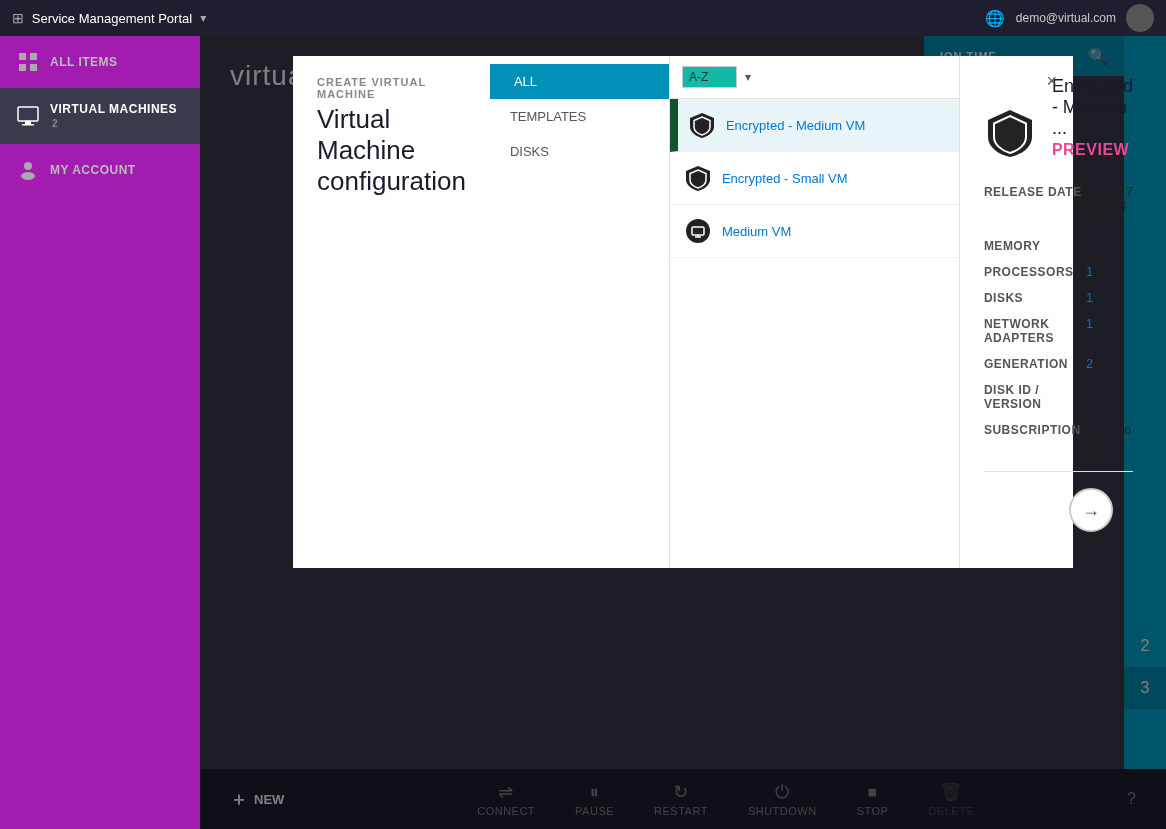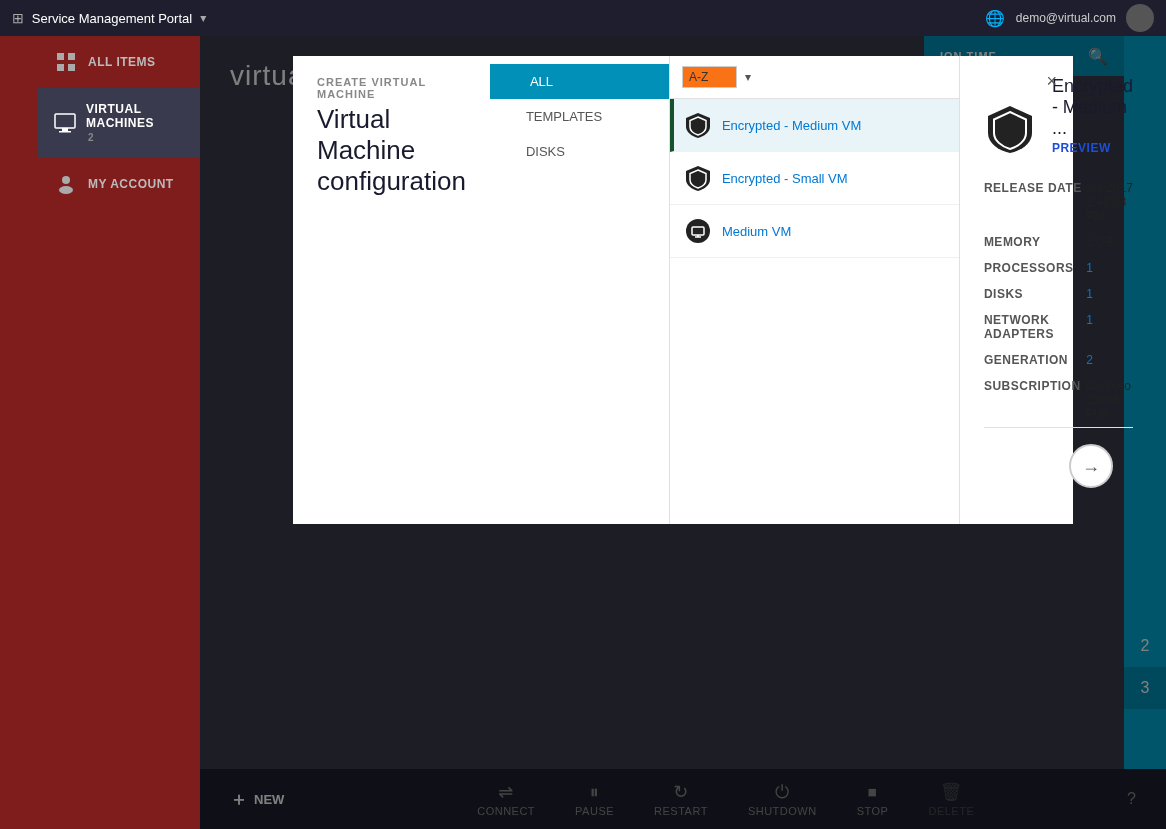--- a/index.html
+++ b/index.html
@@ -22,25 +22,24 @@
     .globe-icon { color: #aaa; font-size: 16px; }
     .user-email { color: #ccc; font-size: 12px; }
     .user-avatar { width: 28px; height: 28px; background: #555; border-radius: 50%; }
 
     
     .main-layout { display: flex; height: 793px; }
 
     
     .sidebar {
       width: 200px;
-      background: #7f1d1d;
+      background: #a21caf;
       flex-shrink: 0;
       display: flex;
       flex-direction: column;
-      padding-left: 38px;
     }
     .sidebar-item {
       display: flex;
       align-items: center;
       gap: 10px;
       padding: 14px 16px;
       color: #bbb;
       font-size: 12px;
       font-weight: 600;
       cursor: pointer;
@@ -165,21 +164,21 @@
     }
 
     
     .modal-nav {
       width: 180px;
       flex-shrink: 0;
       border-right: 1px solid #e0e0e0;
       padding: 8px 0;
     }
     .modal-nav-item {
-      padding: 10px 36px;
+      padding: 10px 20px;
       font-size: 13px;
       color: #555;
       cursor: pointer;
       display: block;
     }
     .modal-nav-item.active {
       background: #0090b8;
       color: #fff;
       border-left: 3px solid #006e8c;
     }
@@ -197,21 +196,21 @@
       border-bottom: 1px solid #e0e0e0;
       display: flex;
       align-items: center;
       gap: 8px;
     }
     .sort-select {
       font-size: 12px;
       border: 1px solid #ccc;
       padding: 3px 6px;
       color: #333;
-      background: #f97316;
+      background: #14b8a6;
       appearance: none;
       cursor: pointer;
     }
     .sort-chevron { color: #555; font-size: 12px; cursor: pointer; }
     .vm-list { flex: 1; overflow-y: auto; }
     .vm-item {
       display: flex;
       align-items: center;
       gap: 10px;
       padding: 12px 14px;
@@ -241,22 +240,22 @@
       width: 52px;
       height: 52px;
       flex-shrink: 0;
     }
     .detail-title {
       font-size: 18px;
       font-weight: 400;
       color: #1a1a2e;
     }
     .detail-preview {
-      font-size: 12px;
-      color: #1d4ed8;
+      font-size: 16px;
+      color: #ec4899;
       font-weight: 600;
       letter-spacing: 0.5px;
       margin-top: 2px;
     }
     .detail-table { width: 100%; border-collapse: collapse; }
     .detail-table tr { border: none; }
     .detail-table td {
       padding: 6px 0;
       font-size: 12px;
       vertical-align: top;
@@ -449,21 +448,21 @@
               <select class="sort-select">
                 <option>A-Z</option>
                 <option>Z-A</option>
                 <option>Newest</option>
                 <option>Oldest</option>
               </select>
               <span class="sort-chevron">▾</span>
             </div>
             <div class="vm-list">
 
-              <div class="vm-item selected" style="position:relative;border-left:4px solid #14532d;padding-left:10px;">
+              <div class="vm-item selected" style="position:relative;border-left:8px solid #14532d;padding-left:10px;">
                 <svg class="shield-svg" viewBox="0 0 28 28">
                   <path d="M14 2 L26 7 L26 16 C26 21 20 25.5 14 27 C8 25.5 2 21 2 16 L2 7 Z" fill="#222"></path>
                   <path d="M14 6 L22 9.5 L22 16 C22 19.5 18.5 22.5 14 24 C9.5 22.5 6 19.5 6 16 L6 9.5 Z" fill="none" stroke="#fff" stroke-width="1.5"></path>
                 </svg>
                 <span>Encrypted - Medium VM</span>
               </div>
 
               <div class="vm-item">
                 <svg class="shield-svg" viewBox="0 0 28 28">
                   <path d="M14 2 L26 7 L26 16 C26 21 20 25.5 14 27 C8 25.5 2 21 2 16 L2 7 Z" fill="#222"></path>
@@ -519,20 +518,24 @@
               </tr>
               <tr>
                 <td class="detail-label">NETWORK ADAPTERS</td>
                 <td class="detail-value link-blue">1</td>
               </tr>
               <tr>
                 <td class="detail-label">GENERATION</td>
                 <td class="detail-value link-blue">2</td>
               </tr>
               <tr>
+                <td class="detail-label">DISK ID / VERSION</td>
+                <td class="detail-value">/</td>
+              </tr>
+              <tr>
                 <td class="detail-label">SUBSCRIPTION</td>
                 <td class="detail-value">Contoso Cloud Plan</td>
               </tr>
             </tbody>
               </table>
 
             <div class="arrow-btn-wrap">
               <button class="arrow-btn">
                 <span>→</span>
               </button>

